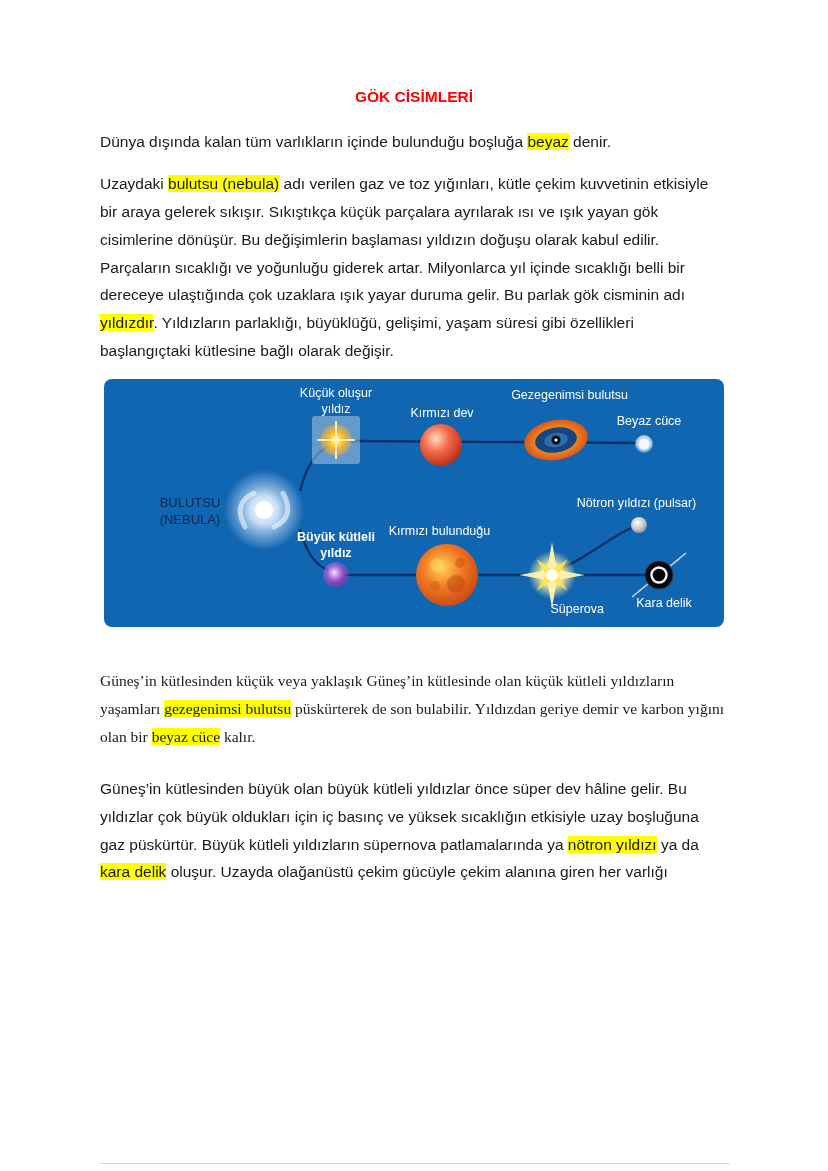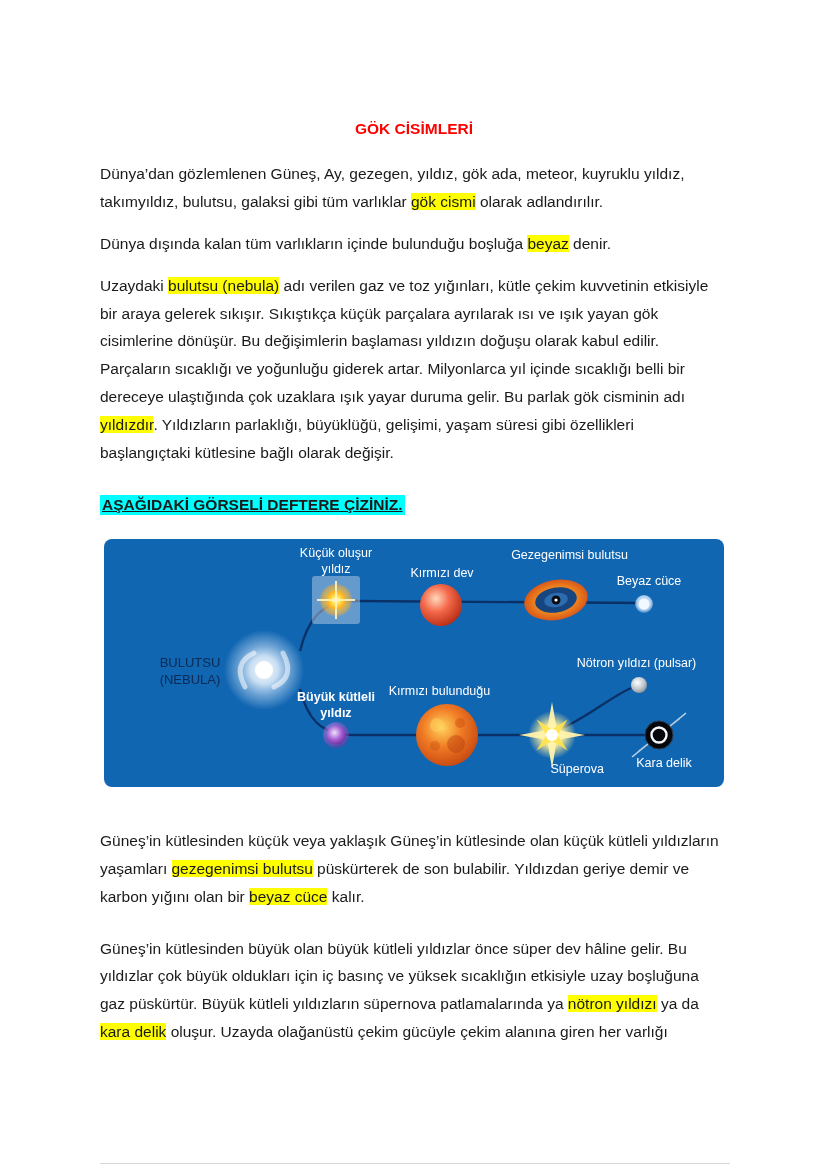--- a/index.html
+++ b/index.html
@@ -3,21 +3,21 @@
 <meta charset="utf-8">
 <style>
   * { margin: 0; padding: 0; box-sizing: border-box; }
   html, body { background: #ffffff; }
   body {
     width: 828px; height: 1171px;
     position: relative; overflow: hidden;
     font-family: "Liberation Sans", sans-serif;
     color: #1a1a1a;
   }
-  .page { padding: 88px 100px 0 100px; margin-top: 32px; }
+  .page { padding: 88px 100px 0 100px; }
 
   .doc-title {
     color: #ff0000;
     font-size: 15.5px;
     font-weight: bold;
     text-align: center;
     margin-bottom: 22px;
   }
 
   .para {
@@ -49,44 +49,40 @@
   .dsvg { position: absolute; inset: 0; width: 100%; height: 100%; }
   .dlabel {
     position: absolute;
     color: #ffffff;
     font-size: 12.5px;
     line-height: 1.3;
     text-align: center;
   }
   .dlabel.dark { color: #0b2a55; font-size: 13px; }
 
-  .after-diagram { margin-top: 40px; }
+  .after-diagram { margin-top: 40px; font-family: Liberation Serif, serif; }
   .gap-before { margin-top: 24px; }
 
   .bottom-rule {
     position: absolute;
     left: 100px; right: 98px; top: 1163px;
     height: 1px;
     background: #d7d7d7;
   }
 </style>
 </head>
 <body>
 
 <div class="page">
 
   <h1 class="doc-title">GÖK CİSİMLERİ</h1>
 
-  <p class="para"><span>Dünya’dan gözlemlenen Güneş, Ay, gezegen, yıldız, gök ada, meteor, kuyruklu yıldız, takımyıldız, bulutsu, galaksi gibi tüm varlıklar </span><span class="hl hl-yellow">gök cismi</span><span> olarak adlandırılır.</span></p>
   <p class="para"><span>Dünya dışında kalan tüm varlıkların içinde bulunduğu boşluğa </span><span class="hl hl-yellow">beyaz</span><span> denir.</span></p>
   <p class="para"><span>Uzaydaki </span><span class="hl hl-yellow">bulutsu (nebula)</span><span> adı verilen gaz ve toz yığınları, kütle çekim kuvvetinin etkisiyle bir araya gelerek sıkışır. Sıkıştıkça küçük parçalara ayrılarak ısı ve ışık yayan gök cisimlerine dönüşür. Bu değişimlerin başlaması yıldızın doğuşu olarak kabul edilir. Parçaların sıcaklığı ve yoğunluğu giderek artar. Milyonlarca yıl içinde sıcaklığı belli bir dereceye ulaştığında çok uzaklara ışık yayar duruma gelir. Bu parlak gök cisminin adı </span><span class="hl hl-yellow">yıldızdır</span><span>. Yıldızların parlaklığı, büyüklüğü, gelişimi, yaşam süresi gibi özellikleri başlangıçtaki kütlesine bağlı olarak değişir.</span></p>
 
-  <div class="notice-wrap">
-    <span class="notice">AŞAĞIDAKİ GÖRSELİ DEFTERE ÇİZİNİZ.</span>
-  </div>
 
   <div class="diagram">
     <svg class="dsvg" viewBox="0 0 620 248">
       <defs>
         <radialGradient id="gGalaxy" cx="50%" cy="50%" r="50%">
           <stop offset="0%" stop-color="#ffffff"></stop>
           <stop offset="35%" stop-color="#dcebfa" stop-opacity="0.9"></stop>
           <stop offset="75%" stop-color="#9cc3e8" stop-opacity="0.45"></stop>
           <stop offset="100%" stop-color="#9cc3e8" stop-opacity="0"></stop>
         </radialGradient>

